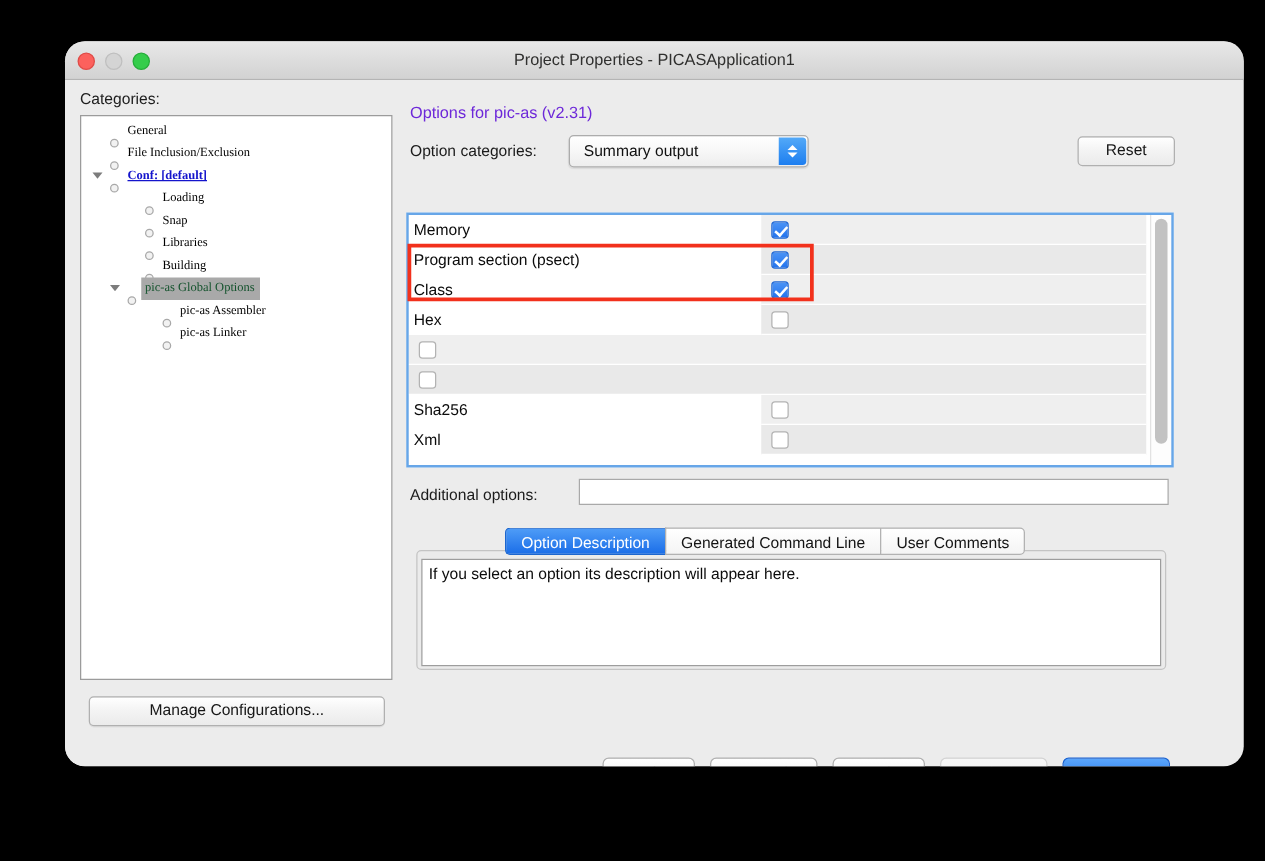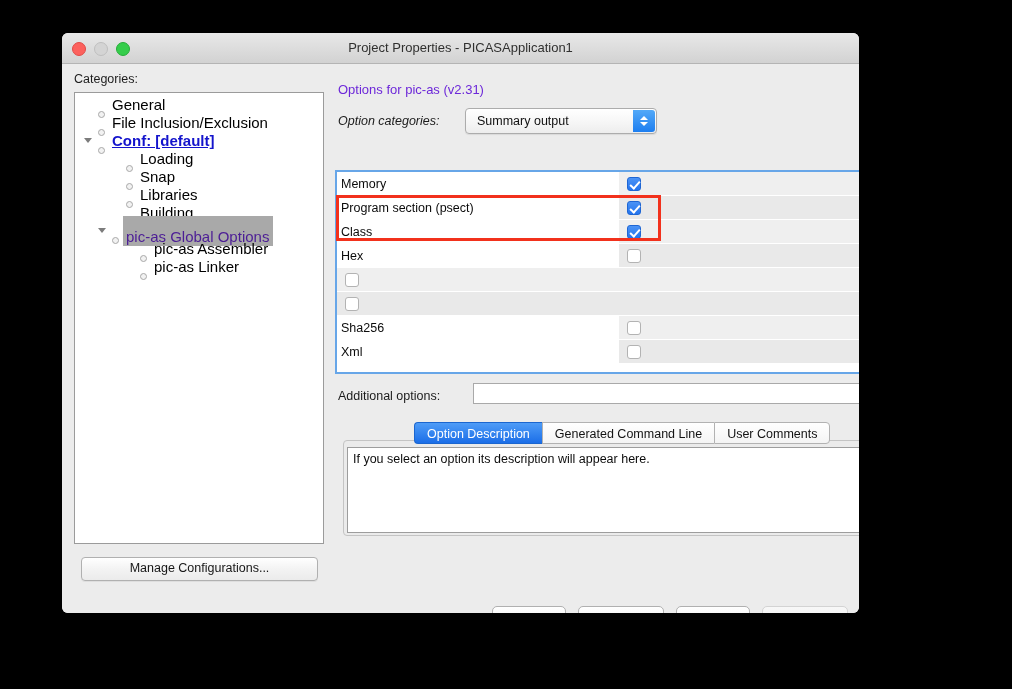--- a/index.html
+++ b/index.html
@@ -15,26 +15,26 @@
   #desktop {
     position: relative;
     width: 1012px;
     height: 689px;
     background: #000000;
   }
 
   
   #window {
     position: absolute;
-    left: 62px;
+    left: 52px;
     top: 33px;
-    width: 797px;
+    width: 943px;
     height: 580px;
     background: #ececec;
-    border-radius: 6px;
+    border-radius: 16px;
     box-shadow: 0 6px 22px rgba(0,0,0,0.55);
     overflow: hidden;
   }
 
   #titlebar {
     position: relative;
     height: 30px;
     background: linear-gradient(to bottom, #e8e8e8 0%, #d2d2d2 100%);
     border-bottom: 1px solid #b4b4b4;
   }
@@ -90,25 +90,26 @@
     height: 450px;
     background: #ffffff;
     border: 1px solid #9b9b9b;
     overflow: hidden;
   }
 
   .tree-row {
     position: relative;
     height: 18px;
     line-height: 18px;
-    font-size: 15px;
+    font-size: 10px;
     color: #000000;
     white-space: nowrap;
     display: flex;
     align-items: center;
+    font-family: Liberation Serif, serif;
   }
   .tree-row:first-child { margin-top: 3px; }
 
   .tw-arrow {
     width: 14px;
     height: 18px;
     flex: 0 0 14px;
     position: relative;
   }
   .tw-arrow.open::before {
@@ -146,22 +147,22 @@
   .tree-row.lvl2a { padding-left: 20px; }
   .tree-row.lvl3 { padding-left: 48px; text-align: center; }
 
   .tw-label.link {
     color: #1414cc;
     font-weight: bold;
     text-decoration: underline;
   }
   .tw-label.selected {
     background: #a9a9a9;
-    color: #4c1d95;
-    padding: 12px 4px 0 3px;
+    color: #14532d;
+    padding: 0 4px 0 3px;
   }
 
   #manage-configs {
     position: absolute;
     left: 19px;
     top: 493px;
     width: 235px;
     height: 22px;
     font-size: 12.5px;
     color: #161616;
@@ -180,21 +181,20 @@
     font-size: 13px;
     color: #6d28d9;
   }
 
   #optcat-label {
     position: absolute;
     left: 276px;
     top: 50px;
     font-size: 12.5px;
     color: #1b1b1b;
-    font-style: italic;
   }
 
   #optcat-select {
     position: absolute;
     left: 403px;
     top: 44px;
     width: 190px;
     height: 24px;
     background: linear-gradient(to bottom, #ffffff 0%, #f6f6f6 55%, #ededed 100%);
     border: 1px solid #acacac;

